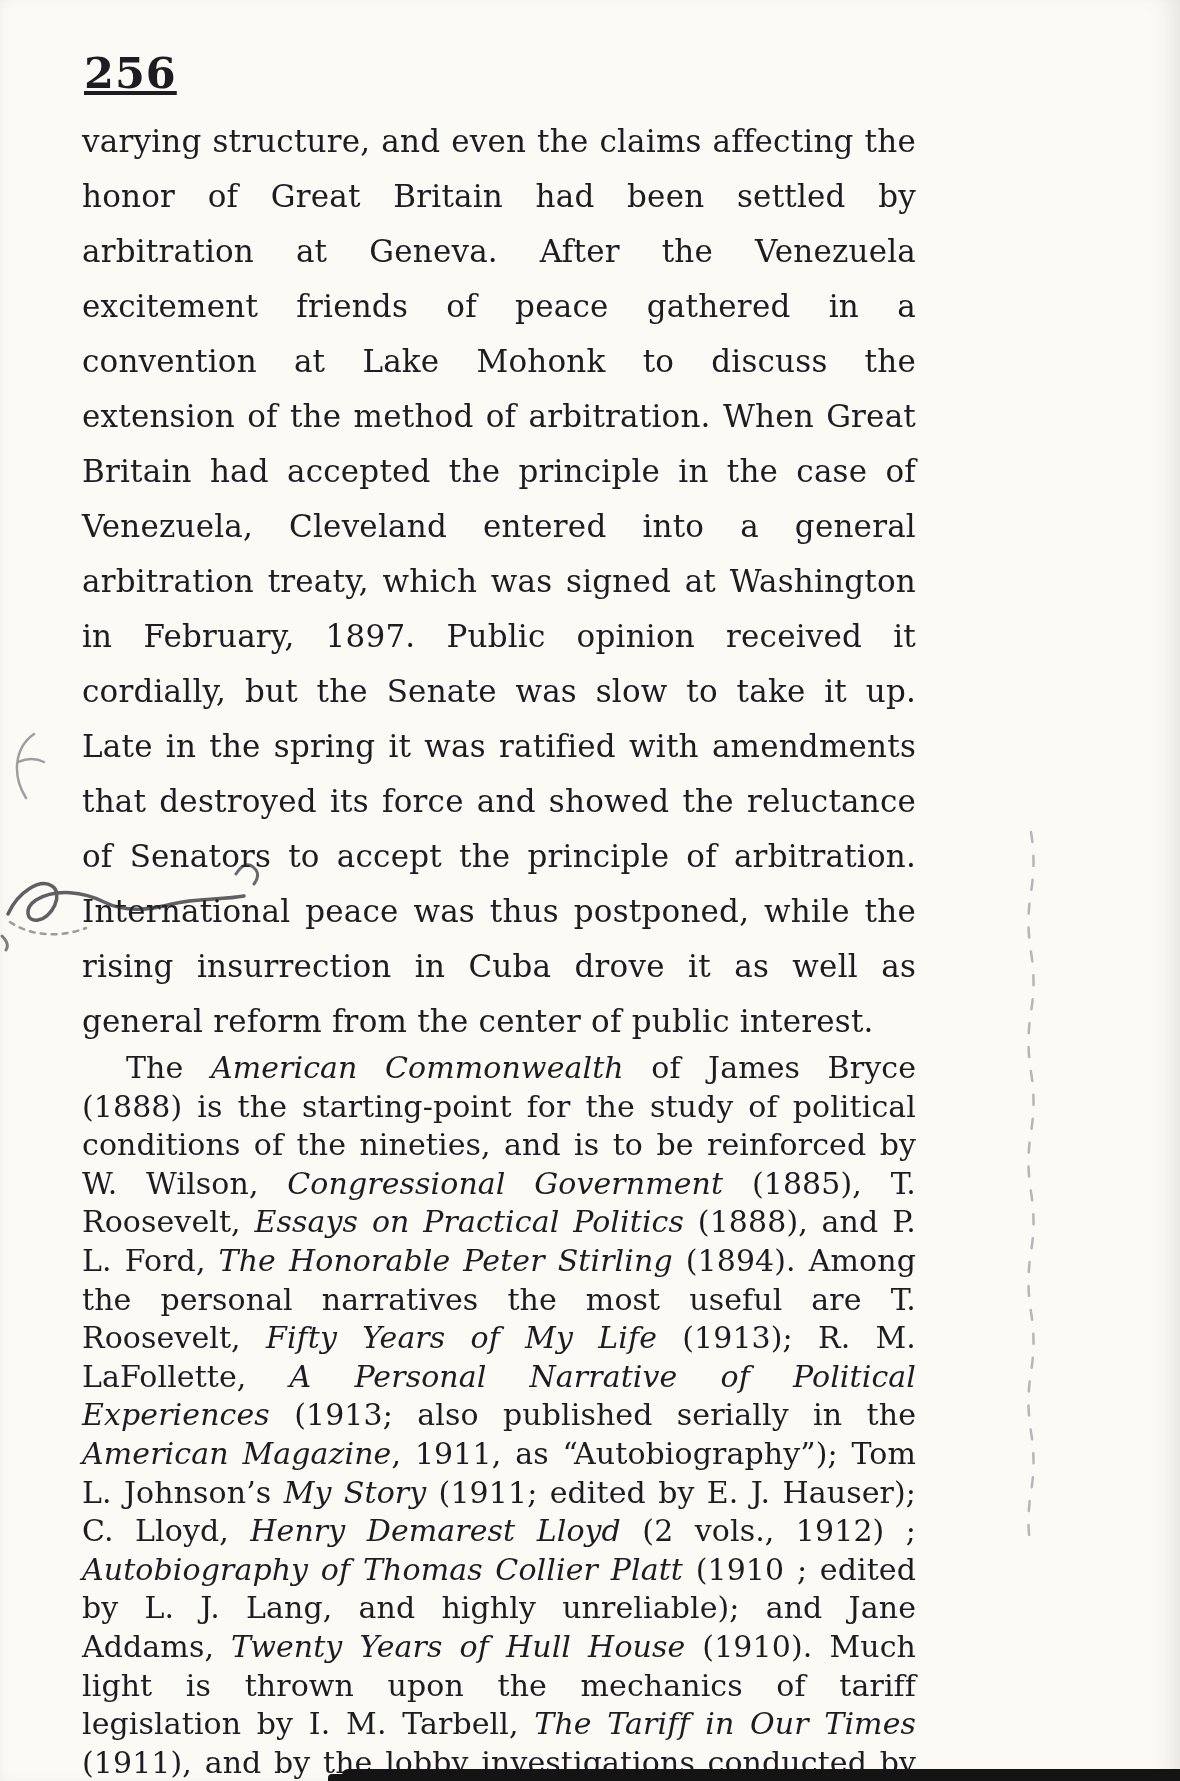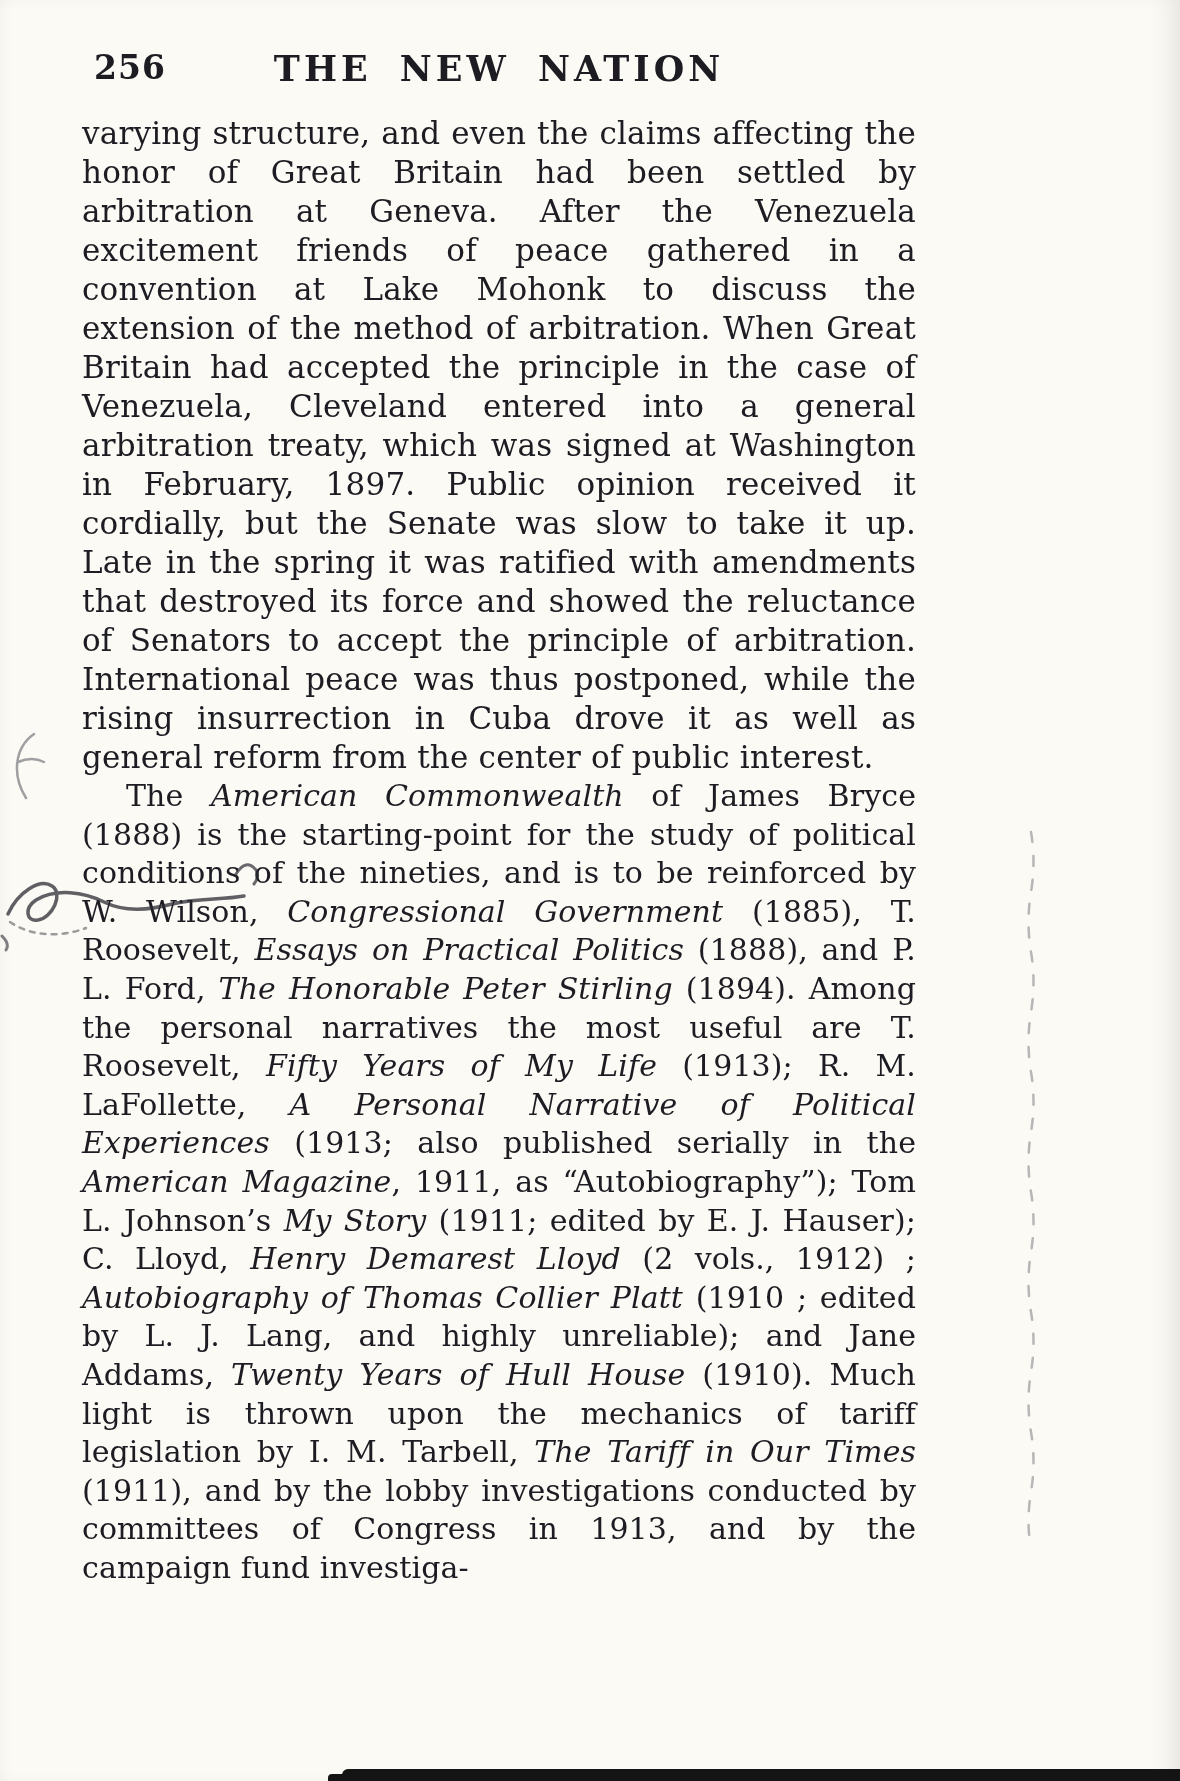--- a/index.html
+++ b/index.html
@@ -23,35 +23,36 @@
   .content{
     position:absolute;
     left:82px;top:48px;
     width:834px;
   }
   .running-head{
     position:relative;
     height:48px;
   }
   .page-number{
-    position:absolute;left:12px;top:0;
-    font-size:33px;font-weight:600;
+    position:absolute;left:2px;top:0;
+    font-size:43px;font-weight:600;
     letter-spacing:1px;
+    text-decoration:underline;
   }
   .running-title{
     display:block;
     text-align:center;
     font-size:35px;font-weight:600;
     letter-spacing:4px;
     word-spacing:12px;
   }
   .body-text{
     margin:18px 0 0 0;
     font-size:31px;
-    line-height:39px;
+    line-height:55px;
     text-align:justify;
     letter-spacing:0.2px;
   }
   .section-heading{
     margin:58px 0 34px 0;
     text-align:center;
     font-size:27px;
     font-weight:500;
     letter-spacing:2px;
     word-spacing:8px;
@@ -99,21 +100,20 @@
 </style>
 </head>
 <body>
 
 <div class="page">
 
   <div class="content">
 
     <div class="running-head">
       <span class="page-number">256</span>
-      <span class="running-title">THE NEW NATION</span>
     </div>
 
     <p class="body-text">varying structure, and even the claims affecting the honor of Great Britain had been settled by arbitration at Geneva. After the Venezuela excitement friends of peace gathered in a convention at Lake Mohonk to discuss the extension of the method of arbitration. When Great Britain had accepted the principle in the case of Venezuela, Cleveland entered into a general arbitration treaty, which was signed at Washington in February, 1897. Public opinion received it cordially, but the Senate was slow to take it up. Late in the spring it was ratified with amendments that destroyed its force and showed the reluctance of Senators to accept the principle of arbitration. International peace was thus postponed, while the rising insurrection in Cuba drove it as well as general reform from the center of public interest.</p>
 
 
     <p class="note-text"><span>The </span><i>American Commonwealth</i><span> of James Bryce (1888) is the starting-point for the study of political conditions of the nineties, and is to be reinforced by W. Wilson, </span><i>Congressional Government</i><span> (1885), T. Roosevelt, </span><i>Essays on Practical Politics</i><span> (1888), and P. L. Ford, </span><i>The Honorable Peter Stirling</i><span> (1894). Among the personal narratives the most useful are T. Roosevelt, </span><i>Fifty Years of My Life</i><span> (1913); R. M. LaFollette, </span><i>A Personal Narrative of Political Experiences</i><span> (1913; also published serially in the </span><i>American Magazine</i><span>, 1911, as “Autobiography”); Tom L. Johnson’s </span><i>My Story</i><span> (1911; edited by E. J. Hauser); C. Lloyd, </span><i>Henry Demarest Lloyd</i><span> (2 vols., 1912) ; </span><i>Autobiography of Thomas Collier Platt</i><span> (1910 ; edited by L. J. Lang, and highly unreliable); and Jane Addams, </span><i>Twenty Years of Hull House</i><span> (1910). Much light is thrown upon the mechanics of tariff legislation by I. M. Tarbell, </span><i>The Tariff in Our Times</i><span> (1911), and by the lobby investigations conducted by committees of Congress in 1913, and by the campaign fund investiga-</span></p>
 
   </div>
 
   <svg class="scribble" viewBox="0 0 290 100" fill="none">

